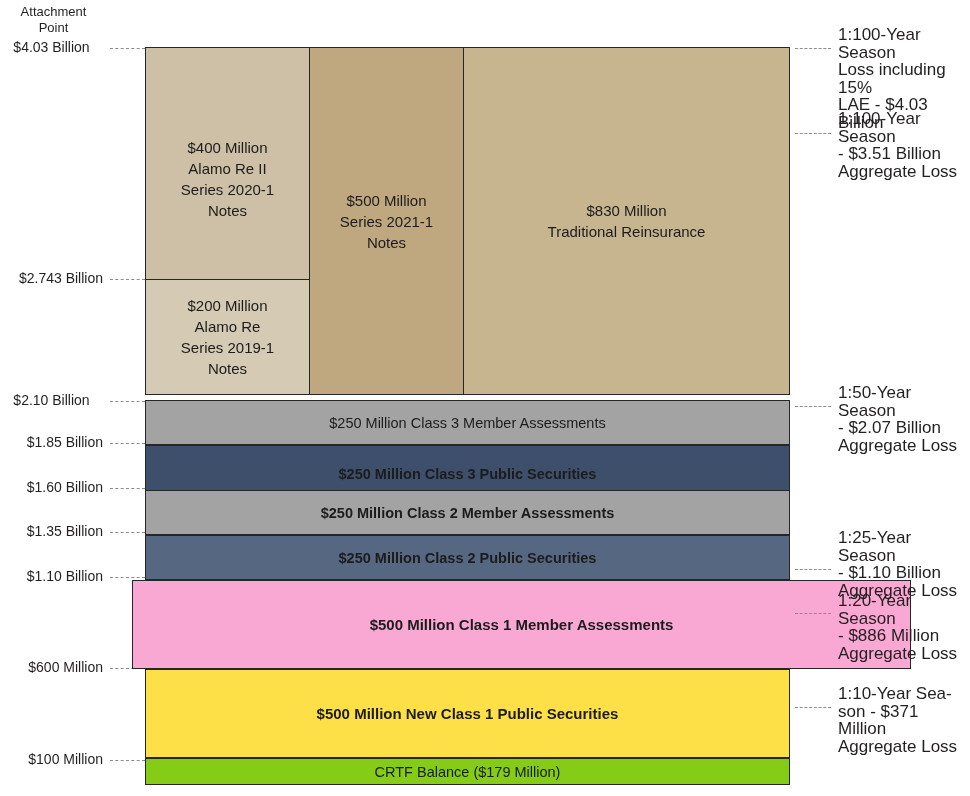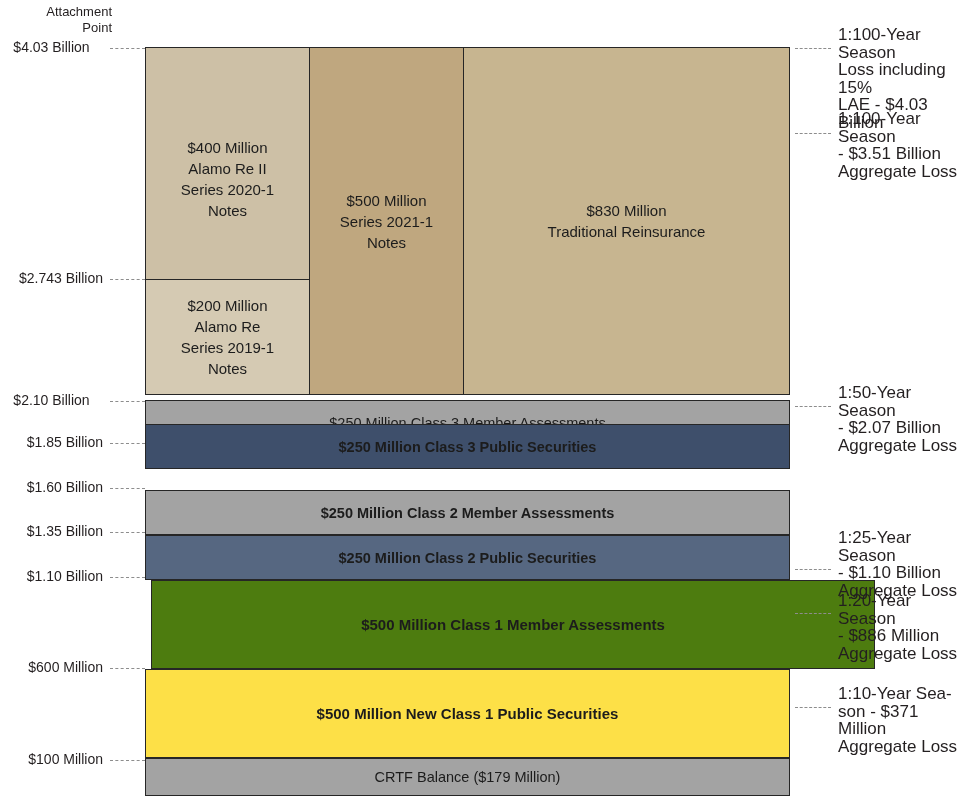--- a/index.html
+++ b/index.html
@@ -66,21 +66,21 @@
     padding:0 6px;
   }
   .band.bold .lbl{font-weight:bold;}
   .band .lbl.sm{font-size:14.5px;line-height:20px;}
 </style>
 </head>
 <body>
 
 <div id="stage">
   <div id="axis-layer">
-      <div class="axis-head" style="left: 17px; top: 4px; width: 95px; text-align: right;">Attachment
+      <div class="axis-head" style="left: 6px; top: 4px; width: 95px;">Attachment
 Point</div>
       <div class="axis-label" style="left: 0px; top: 40px; width: 103px; text-align: center;">$4.03 Billion</div>
       <div class="leader" style="left: 110px; top: 48px; width: 35px;"></div>
       <div class="axis-label" style="left: 0px; top: 271px; width: 103px;">$2.743 Billion</div>
       <div class="leader" style="left: 110px; top: 279px; width: 35px;"></div>
       <div class="axis-label" style="left: 0px; top: 393px; width: 103px; text-align: center;">$2.10 Billion</div>
       <div class="leader" style="left: 110px; top: 401px; width: 35px;"></div>
       <div class="axis-label" style="left: 0px; top: 435px; width: 103px;">$1.85 Billion</div>
       <div class="leader" style="left: 110px; top: 443px; width: 35px;"></div>
       <div class="axis-label" style="left: 0px; top: 480px; width: 103px;">$1.60 Billion</div>
@@ -112,36 +112,36 @@
 Series 2021-1
 Notes</span>
       </div>
       <div class="band" style="left: 463px; top: 47px; width: 327px; height: 348px; background: rgb(199, 181, 144);">
         <span class="lbl">$830 Million
 Traditional Reinsurance</span>
       </div>
       <div class="band" style="left: 145px; top: 400px; width: 645px; height: 45px; background: rgb(163, 163, 163);">
         <span class="lbl sm">$250 Million Class 3 Member Assessments</span>
       </div>
-      <div class="band bold" style="left: 145px; top: 424px; width: 645px; height: 45px; background: rgb(62, 79, 107);">
+      <div class="band bold" style="left: 145px; top: 445px; width: 645px; height: 58px; background: rgb(62, 79, 107);">
         <span class="lbl sm">$250 Million Class 3 Public Securities</span>
       </div>
       <div class="band bold" style="left: 145px; top: 490px; width: 645px; height: 45px; background: rgb(163, 163, 163);">
         <span class="lbl sm">$250 Million Class 2 Member Assessments</span>
       </div>
       <div class="band bold" style="left: 145px; top: 535px; width: 645px; height: 45px; background: rgb(86, 103, 129);">
         <span class="lbl sm">$250 Million Class 2 Public Securities</span>
       </div>
-      <div class="band bold" style="left: 151px; top: 580px; width: 724px; height: 89px; background: #4d7c0f;">
+      <div class="band bold" style="left: 132px; top: 580px; width: 779px; height: 89px; background: #f9a8d4;">
         <span class="lbl">$500 Million Class 1 Member Assessments</span>
       </div>
       <div class="band bold" style="left: 145px; top: 669px; width: 645px; height: 89px; background: #fde047;">
         <span class="lbl">$500 Million New Class 1 Public Securities</span>
       </div>
-      <div class="band" style="left: 145px; top: 758px; width: 645px; height: 38px; background: #a3a3a3;">
+      <div class="band" style="left: 145px; top: 758px; width: 645px; height: 27px; background: #84cc16;">
         <span class="lbl sm">CRTF Balance ($179 Million)</span>
       </div>
     </div>
   <div id="notes-layer">
       <div class="leader" style="left: 795px; top: 48px; width: 36px;"></div>
       <div class="note" style="left: 838px; top: 26px; width: 128px;">1:100-Year Season
 Loss including 15%
 LAE - $4.03 Billion</div>
       <div class="leader" style="left: 795px; top: 133px; width: 36px;"></div>
       <div class="note" style="left: 838px; top: 110px; width: 128px;">1:100-Year Season

